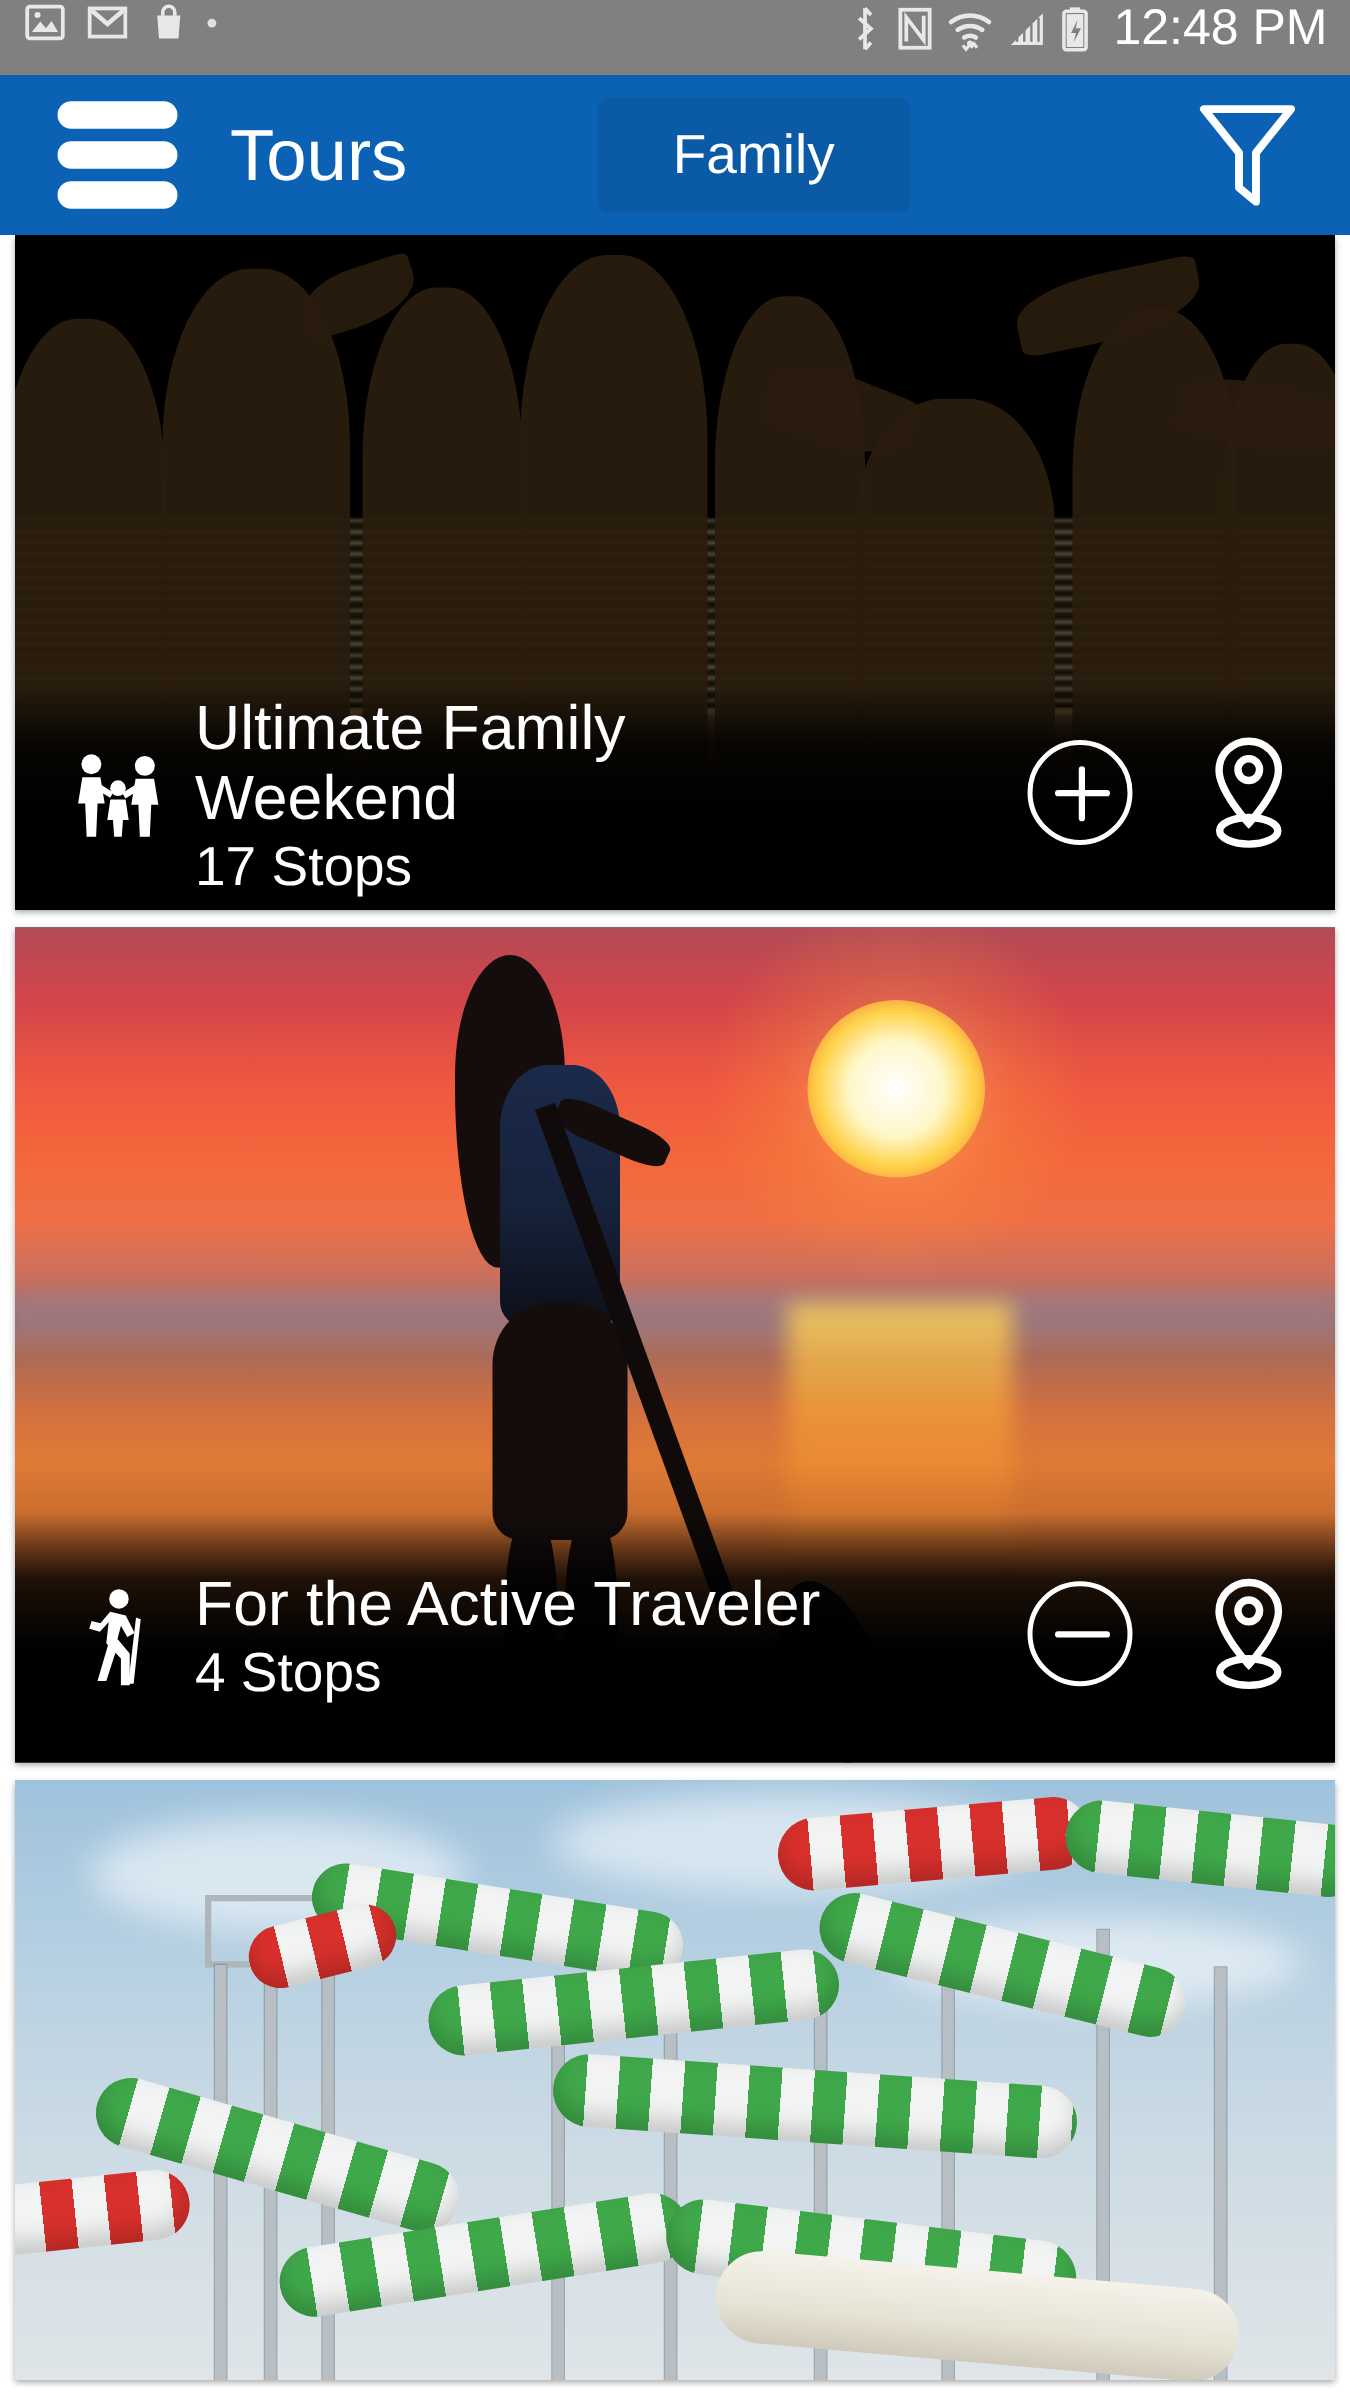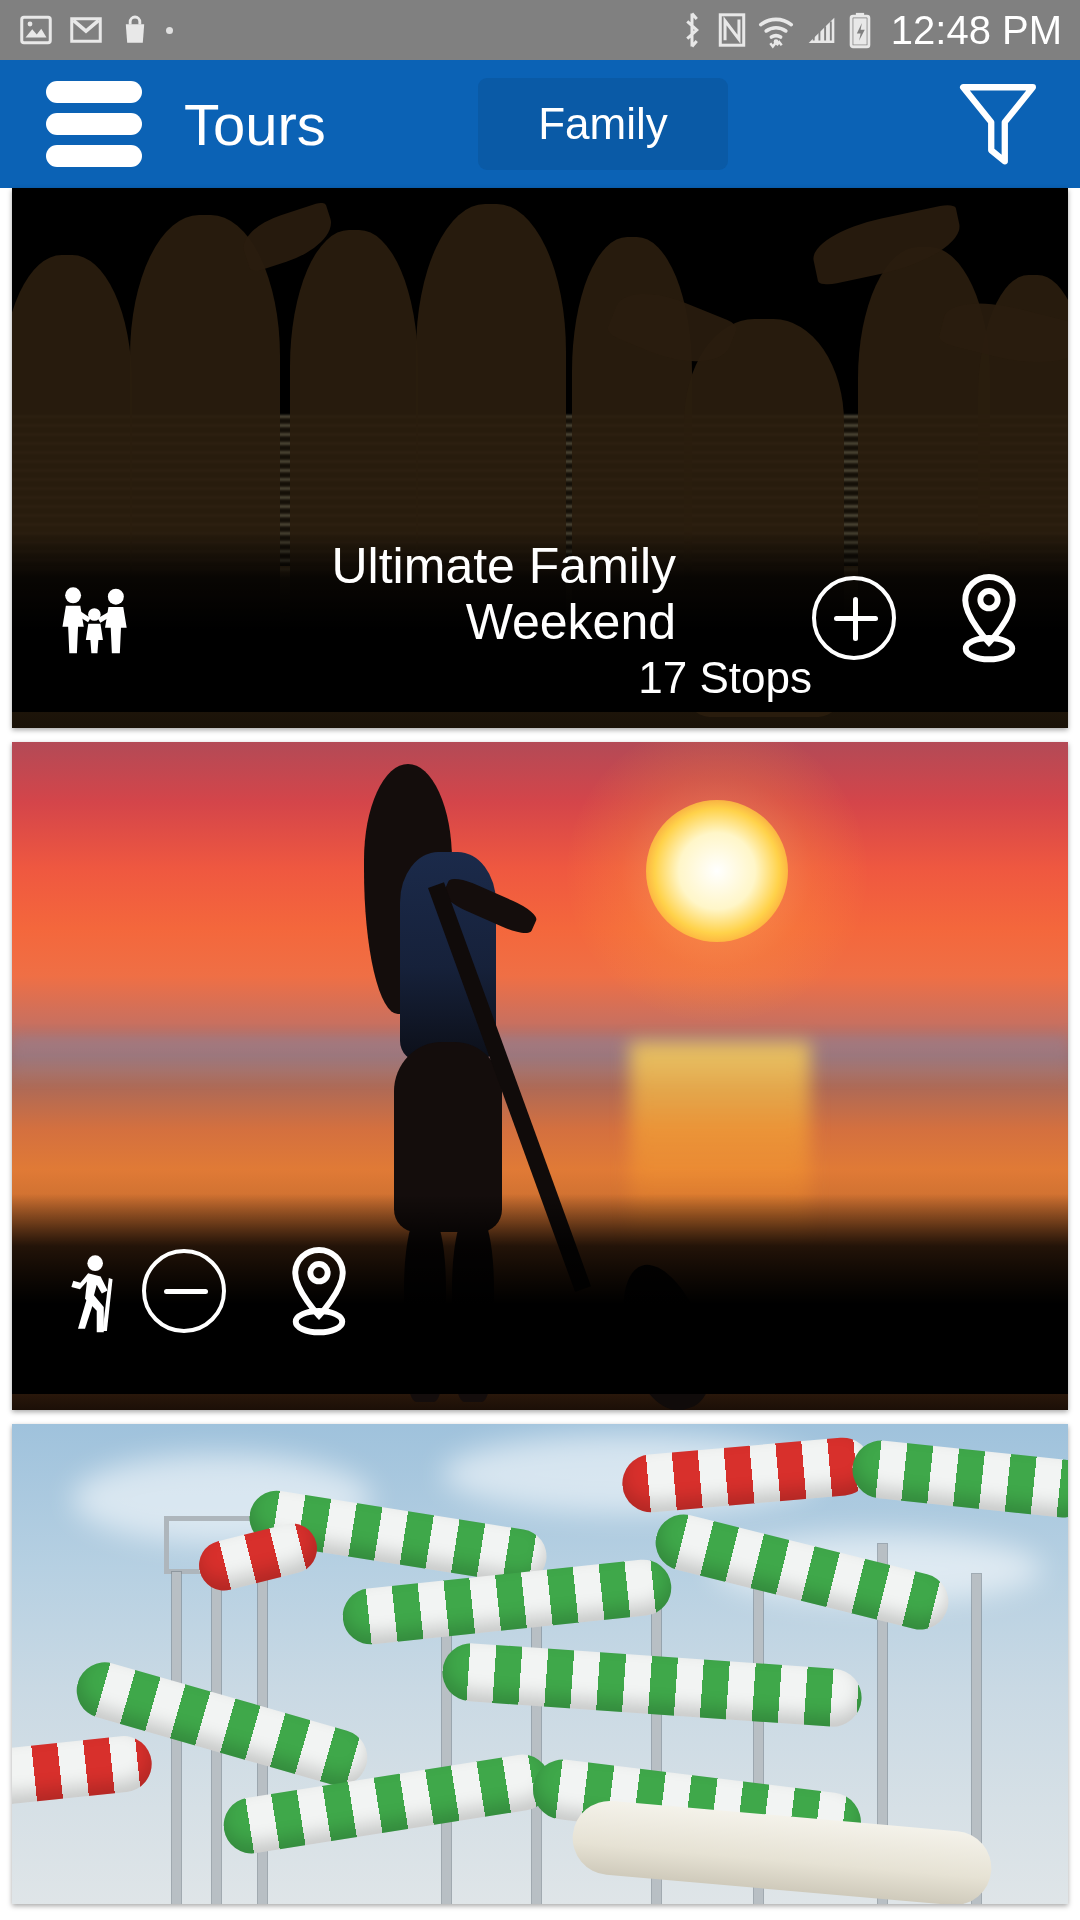--- a/index.html
+++ b/index.html
@@ -9,21 +9,21 @@
     font-family:"Liberation Sans", sans-serif;
     overflow:hidden;
   }
   body { position:relative; }
 
   
   #status-bar {
     position:absolute; top:0; left:0;
     width:1080px; height:60px;
     background:#808080;
-    display:flex; align-items:center;
+    display:flex; align-items:flex-start;
     padding:0 18px;
   }
   #status-left { display:flex; align-items:center; gap:14px; }
   #status-right { display:flex; align-items:center; gap:10px; margin-left:auto; }
   .sb-ico { display:block; }
   #status-clock {
     color:#ffffff; font-size:40px; letter-spacing:0px;
     margin-left:8px; white-space:nowrap;
     font-family:"Liberation Sans", sans-serif;
   }
@@ -196,26 +196,25 @@
   .tower-leg {
     position:absolute; background:#b8bfc4; width:9px;
     box-shadow:0 0 0 1px rgba(120,130,138,0.6);
   }
   .tower-frame {
     position:absolute; border:5px solid #aeb6bc; background:transparent;
   }
 
   
   .card-overlay {
-    position:absolute; left:0; right:0; bottom:16px;
+    position:absolute; left:0; right:0; bottom:0;
     height:182px;
     background:linear-gradient(to bottom, rgba(0,0,0,0) 0%, rgba(0,0,0,0.80) 26%, #000000 55%, #000000 100%);
     display:flex; align-items:center;
-    padding:0 36px 0 34px;
-    text-align:right;
+    padding:0 26px 0 34px;
   }
   #card-1 .card-overlay { height:200px; }
 
   .type-icon {
     width:96px; flex:0 0 96px;
     display:flex; align-items:center; justify-content:center;
   }
   .card-text { flex:1 1 auto; margin-left:14px; min-width:0; }
   .card-title {
     color:#ffffff; font-size:50px; line-height:56px;
@@ -388,20 +387,24 @@
     </div>
 
     <div class="card-overlay">
       <div class="type-icon">
         <svg width="72" height="82" viewBox="0 0 36 42">
           <circle cx="18.6" cy="5.2" r="4" fill="#ffffff"></circle>
           <path d="M15 10.4l6.4 1.6 3.6 7.2-3 1.6-2.6-4.6-1.4 5.4 5 6v13h-3.6V29.6l-6-6.2 1-8.8-3.6 4-4.4-1.2 1-3.2 3.6 1z" fill="#ffffff"></path>
           <path d="M14.4 23.2l-4.6 15.6h3.6l4.2-13z" fill="#ffffff"></path>
           <path d="M25.6 12.8l1.9 0.7-2.9 26.4h-2.2z" fill="#ffffff"></path>
         </svg>
+      </div>
+      <div class="card-text">
+        <div class="card-title">For the Active Traveler</div>
+        <div class="card-stops">4 Stops</div>
       </div>
       <div class="card-actions">
         <div class="round-btn">
           <span class="bar-h"></span>
         </div>
         <div class="pin-btn">
           <svg width="86" height="94" viewBox="0 0 34 38">
             <path d="M17 2.4c-5.3 0-9.6 4.2-9.6 9.4 0 6.9 9.6 17.2 9.6 17.2s9.6-10.3 9.6-17.2c0-5.2-4.3-9.4-9.6-9.4z" fill="none" stroke="#ffffff" stroke-width="2.4"></path>
             <circle cx="17" cy="11.6" r="3.5" fill="none" stroke="#ffffff" stroke-width="2.4"></circle>
             <ellipse cx="17" cy="31.4" rx="9.4" ry="4.3" fill="none" stroke="#ffffff" stroke-width="2.4"></ellipse>

